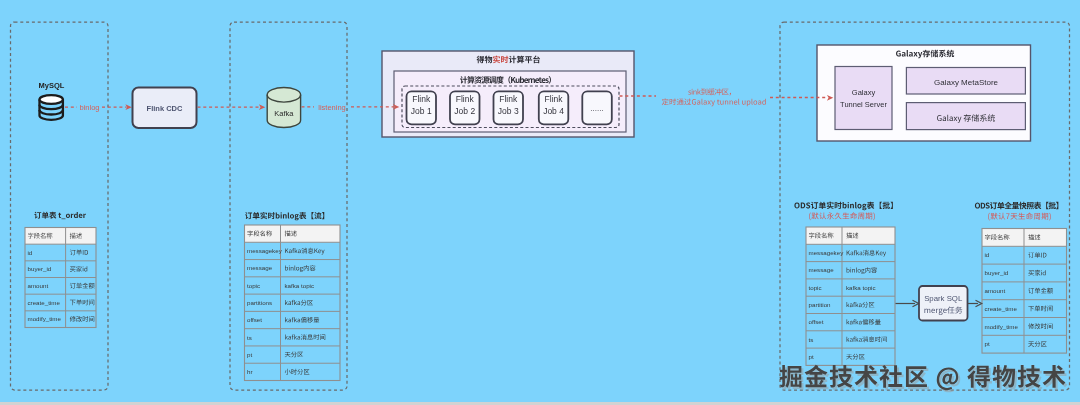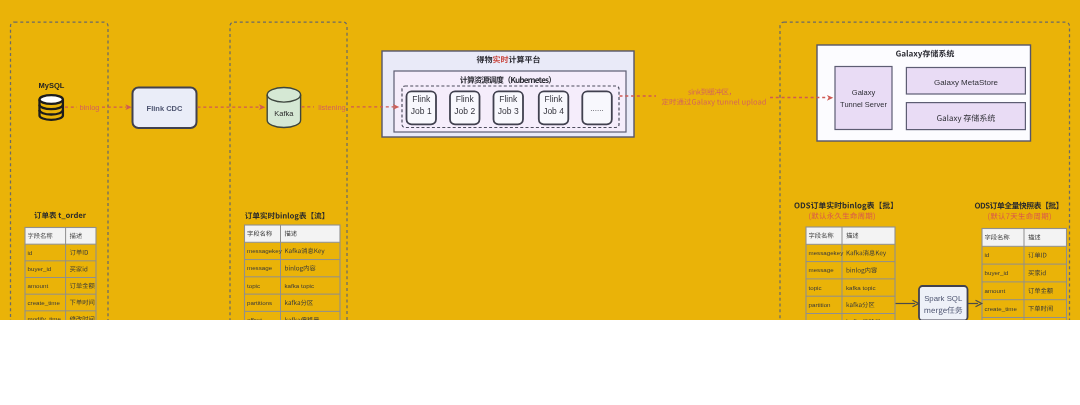--- a/index.html
+++ b/index.html
@@ -1,15 +1,15 @@
 <!DOCTYPE html>
 <html><head><meta charset="utf-8">
 <style>
 html,body{margin:0;padding:0;background:#fff}
-.page{position:relative;width:1080px;height:320px;background:#eab308;overflow:hidden;font-family:"Liberation Sans",sans-serif}
+.page{position:relative;width:1080px;height:405px;background:#7dd3fc;overflow:hidden;font-family:"Liberation Sans",sans-serif}
 </style></head>
 <body>
 
 <div class="page">
 <svg width="1080" height="405" viewBox="0 0 1080 405">
 <defs>
 <path id="g700_5f97" d="M520 607V557H782V607ZM520 736V687H782V736ZM405 821H903V472H405ZM354 428H935V330H354ZM329 274H956V172H329ZM697 342H818V29Q818 -12 809 -35Q799 -59 770 -71Q742 -84 704 -87Q665 -89 614 -89Q611 -65 600 -35Q589 -5 577 18Q608 17 638 16Q669 16 679 16Q690 17 694 21Q697 24 697 32ZM395 122 479 178Q511 149 546 112Q581 75 600 46L511 -17Q500 2 480 26Q461 50 438 76Q416 101 395 122ZM258 629 363 585Q327 523 278 461Q229 399 175 343Q121 288 69 247Q64 261 55 284Q45 308 33 332Q22 356 12 370Q57 402 102 443Q147 485 188 532Q229 580 258 629ZM232 848 346 802Q313 756 269 709Q226 663 178 622Q130 581 82 550Q76 564 66 583Q55 602 43 621Q32 640 23 652Q62 676 102 709Q142 742 176 779Q211 815 232 848ZM159 405 270 516 276 514V-89H159Z"></path>
 <path id="g700_7269" d="M516 850 625 829Q606 746 579 667Q552 589 517 521Q482 454 441 403Q432 413 415 426Q398 438 381 451Q363 463 351 471Q391 515 422 575Q454 635 478 705Q501 776 516 850ZM852 694H966Q966 694 965 684Q965 673 965 660Q965 647 964 640Q957 471 949 353Q942 235 933 158Q925 82 914 38Q903 -5 889 -24Q871 -49 853 -60Q835 -71 810 -76Q789 -80 759 -80Q729 -81 696 -79Q694 -53 686 -20Q677 13 663 38Q691 35 715 35Q739 34 753 34Q765 34 773 38Q780 42 789 53Q799 65 808 104Q817 142 825 214Q833 286 840 397Q846 509 852 668ZM546 694H903V583H492ZM617 658 704 615Q684 529 649 440Q614 350 568 272Q521 194 467 143Q450 159 424 178Q398 198 374 210Q418 244 456 295Q494 345 525 405Q556 466 579 530Q602 595 617 658ZM756 646 849 603Q830 506 801 409Q773 312 733 223Q694 134 643 59Q592 -15 529 -66Q512 -49 485 -29Q457 -9 432 4Q497 51 550 120Q602 190 642 275Q682 361 710 456Q738 550 756 646ZM27 304Q76 316 138 332Q201 348 271 367Q340 387 409 406L424 301Q330 271 233 242Q135 212 56 189ZM206 849H316V-90H206ZM74 792 175 776Q168 710 158 643Q148 577 134 518Q120 459 102 414Q93 421 77 432Q61 442 45 452Q29 463 17 468Q33 509 44 562Q56 614 63 674Q71 733 74 792ZM102 656H400V542H79Z"></path>
 <path id="g700_5b9e" d="M530 66 586 155Q651 137 717 112Q783 88 841 61Q898 35 939 10L866 -85Q828 -58 774 -31Q720 -4 657 21Q594 47 530 66ZM410 825 531 862Q551 831 571 793Q590 755 599 726L471 685Q464 713 446 752Q428 792 410 825ZM77 756H927V526H801V644H196V526H77ZM483 601H610Q606 495 597 403Q589 311 564 235Q539 159 489 97Q439 36 355 -11Q272 -57 143 -88Q135 -64 115 -34Q95 -4 76 15Q194 41 269 79Q344 117 387 168Q429 219 449 283Q468 348 474 427Q480 507 483 601ZM68 274H938V174H68ZM232 545 302 623Q328 611 356 593Q384 575 410 556Q435 537 451 520L376 434Q362 451 338 471Q314 491 286 511Q258 531 232 545ZM130 395 198 475Q225 463 254 446Q283 430 309 412Q335 393 351 377L279 287Q263 304 239 324Q214 343 185 362Q157 381 130 395Z"></path>
 <path id="g700_65f6" d="M122 771H411V96H122V203H299V664H122ZM129 490H330V385H129ZM66 771H178V15H66ZM448 665H971V546H448ZM747 843H869V70Q869 16 856 -11Q842 -39 808 -53Q775 -67 722 -71Q668 -75 593 -74Q589 -49 577 -14Q565 22 551 47Q587 46 620 45Q654 44 680 44Q706 44 717 44Q734 44 740 50Q747 56 747 71ZM459 428 558 480Q582 446 611 406Q640 365 665 327Q691 288 708 260L601 198Q587 227 562 267Q538 307 511 349Q483 392 459 428Z"></path>

